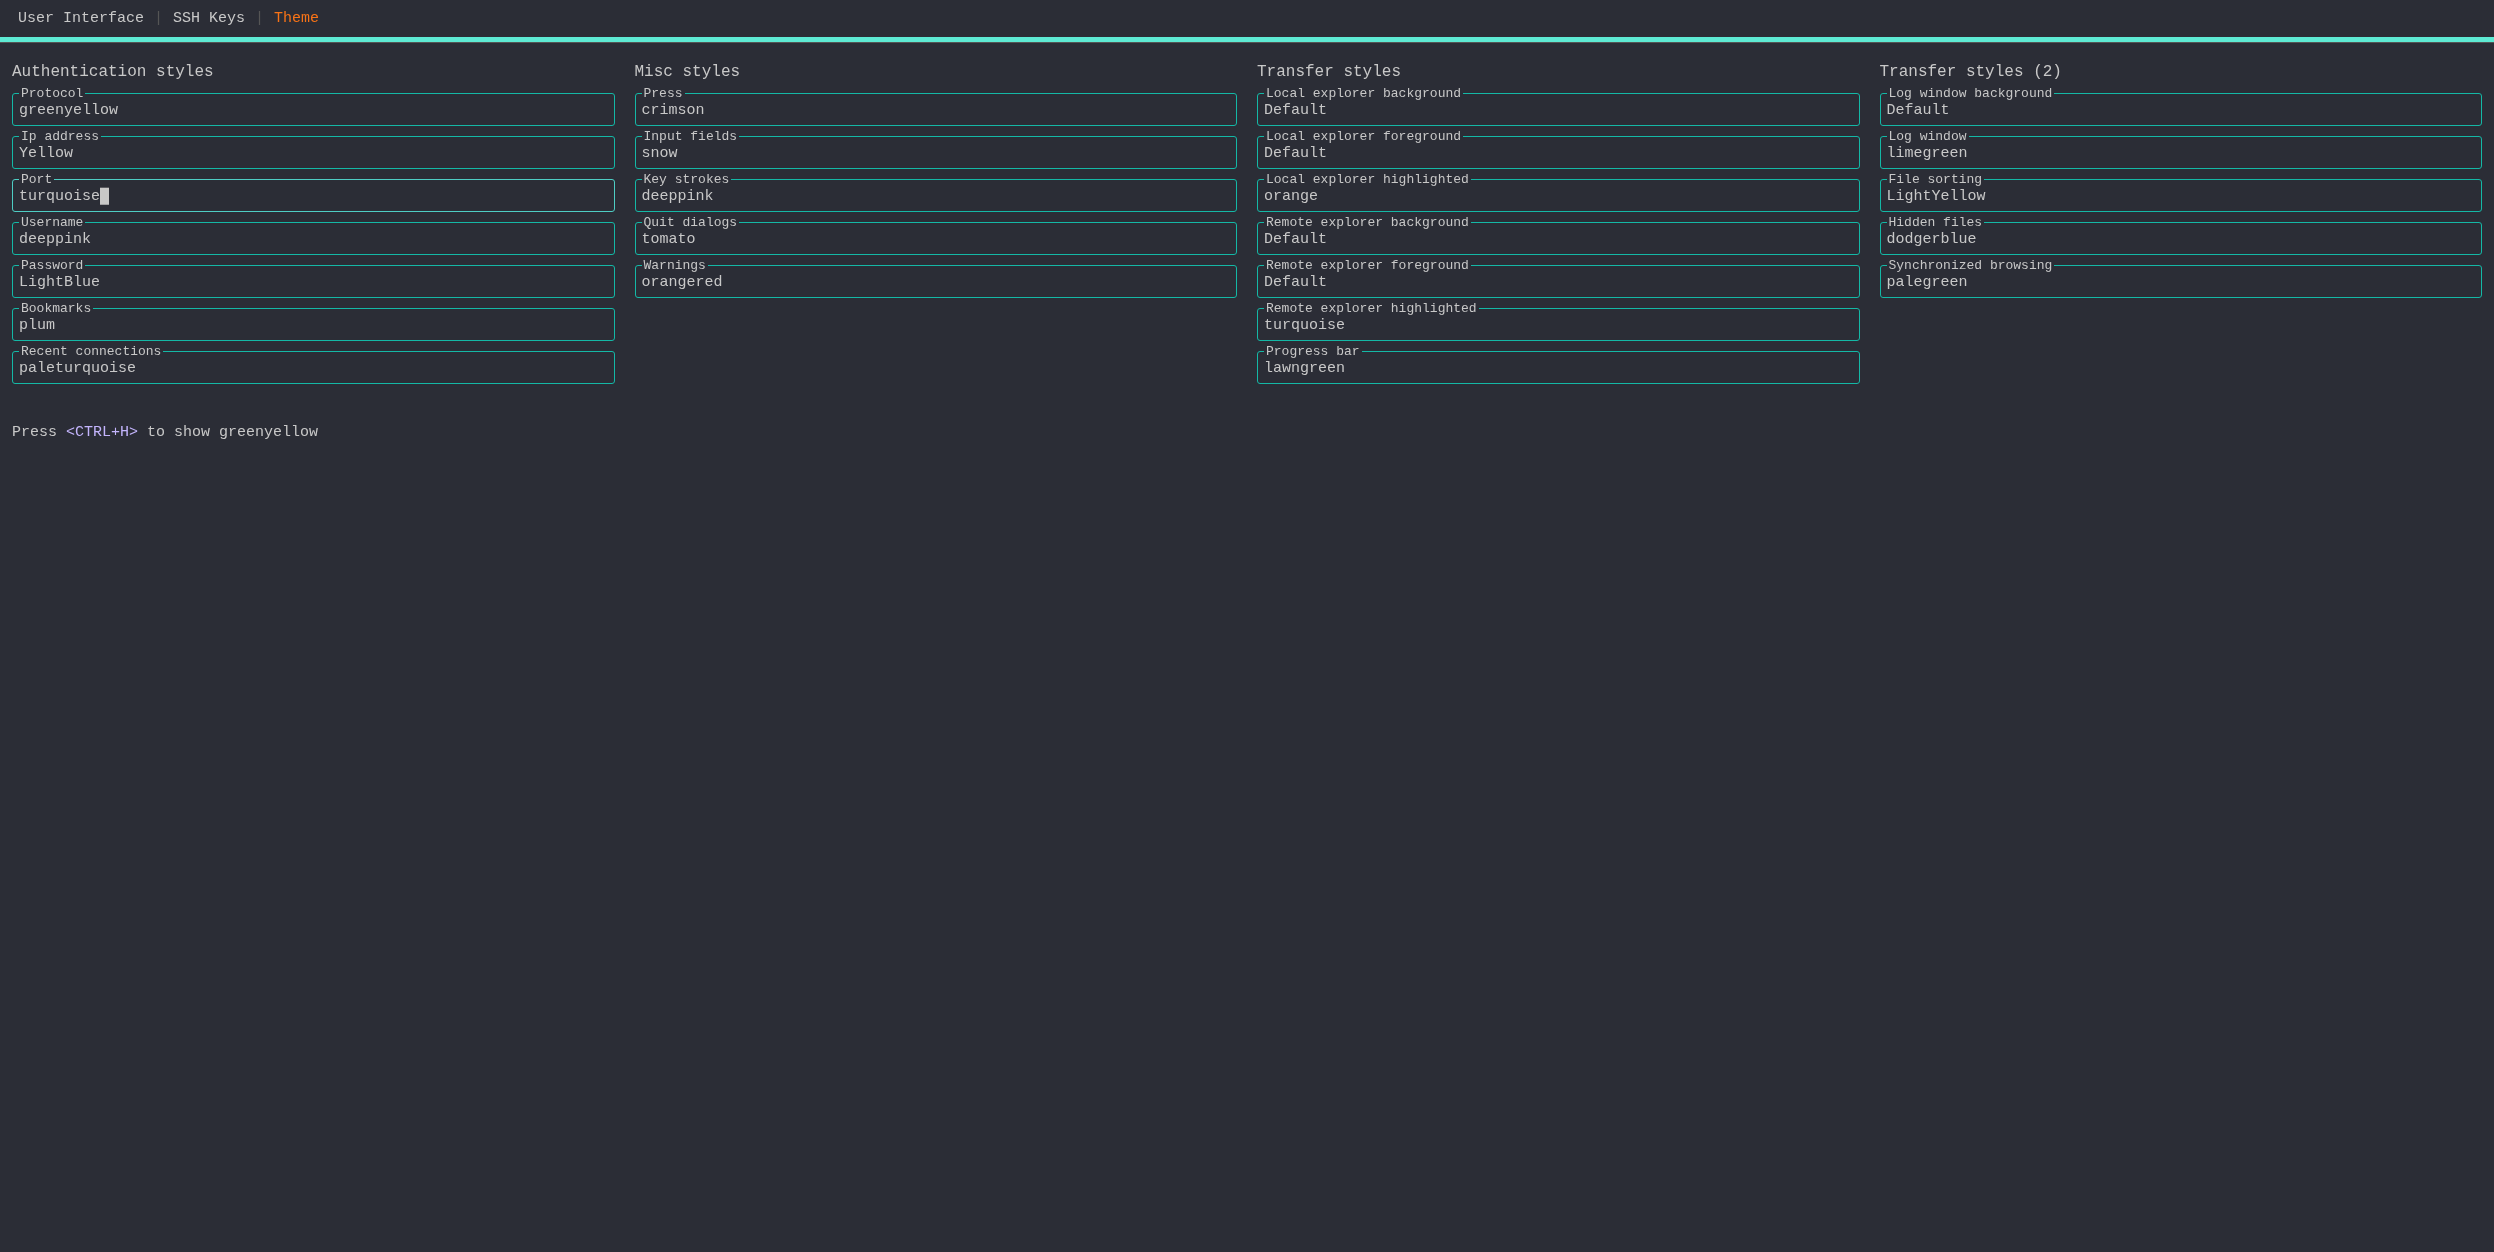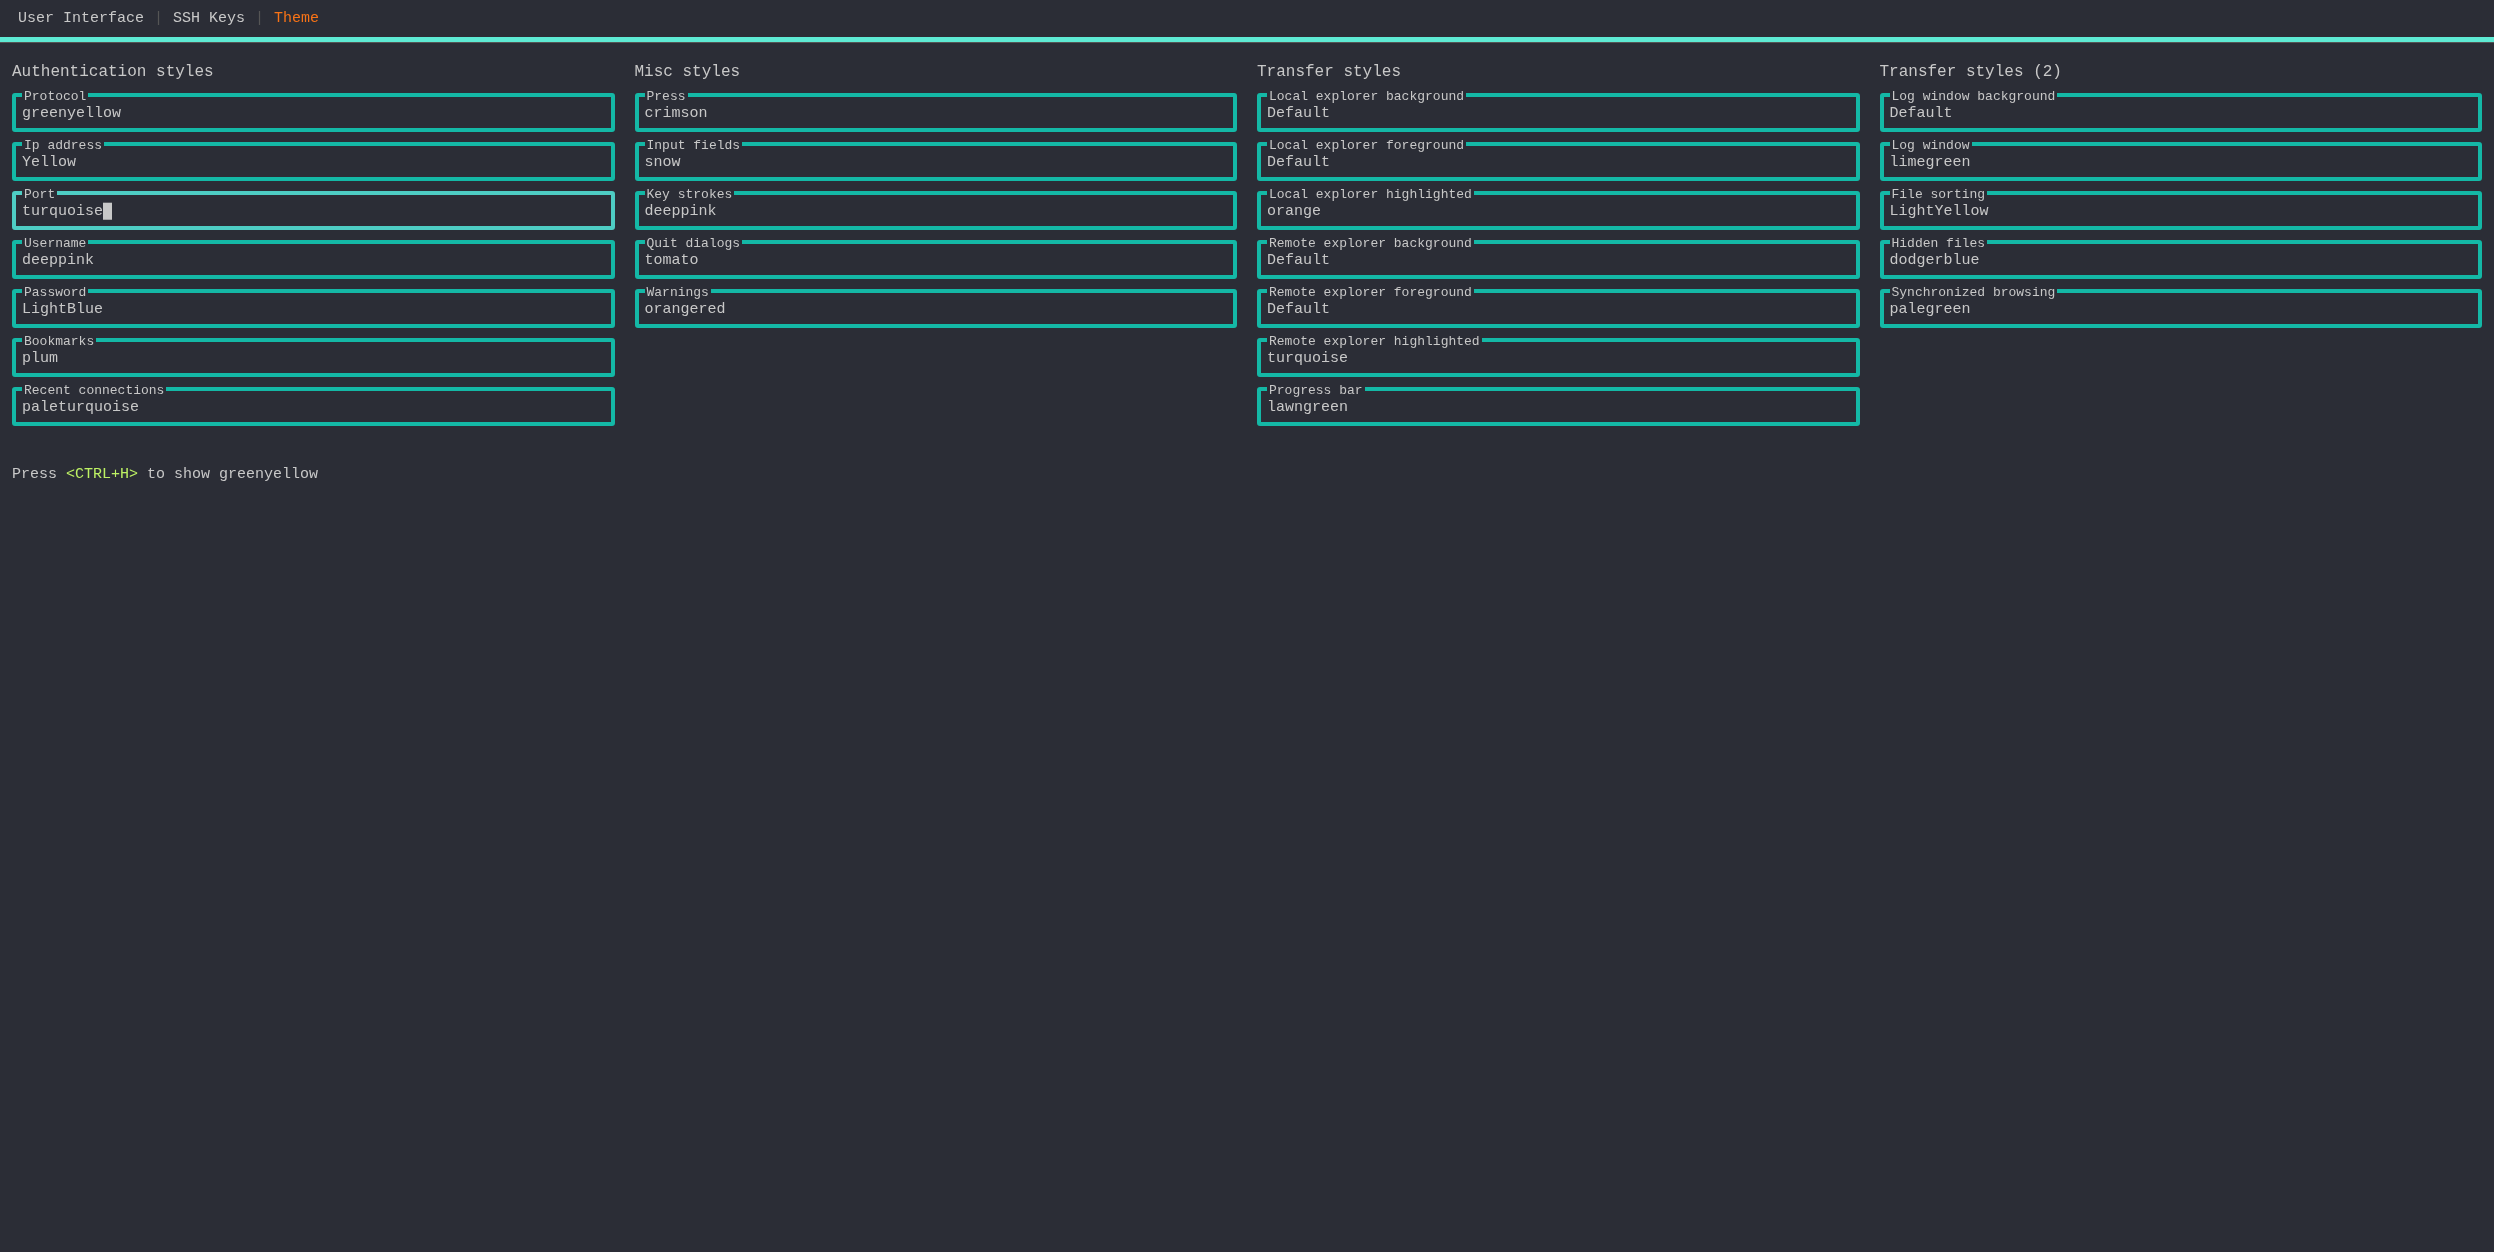--- a/index.html
+++ b/index.html
@@ -60,21 +60,21 @@
       margin-bottom: 12px;
       white-space: nowrap;
     }
 
     .field-group {
       margin-bottom: 10px;
       position: relative;
     }
 
     .field-box {
-      border: 4px solid #14b8a6;
+      border: 1px solid #14b8a6;
       border-radius: 3px;
       padding: 4px 6px 6px 6px;
       position: relative;
       background: transparent;
     }
 
     .field-box.active-field {
       border-color: #4ecdc4;
     }
 
@@ -102,21 +102,21 @@
     }
 
     .status-bar {
       margin-top: 24px;
       padding: 6px 0;
       font-size: 15px;
       color: #c8c8c8;
     }
 
     .status-bar .keybinding {
-      color: #bef264;
+      color: #c4b5fd;
     }
 
     .divider {
       border: none;
       border-top: 1px solid #555;
       margin: 0;
     }
   </style>
 </head>
 <body>

